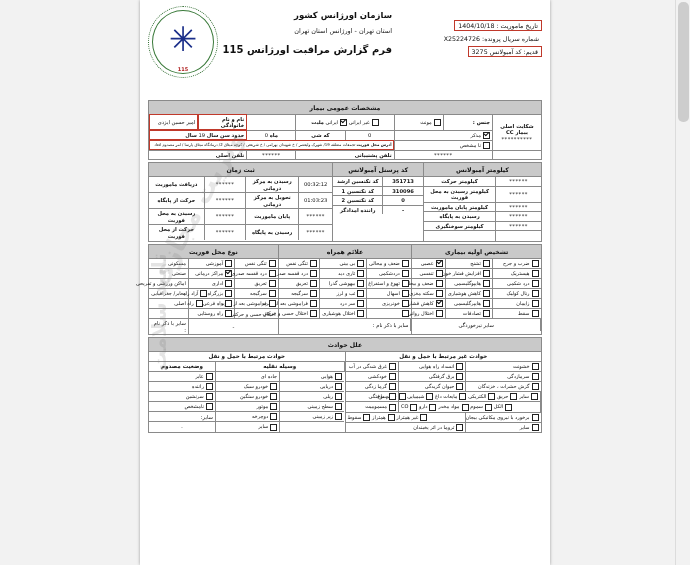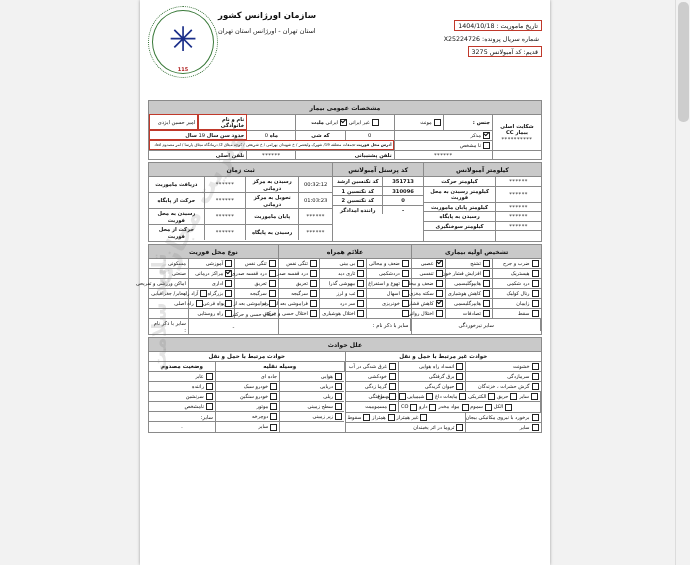--- a/index.html
+++ b/index.html
@@ -25,21 +25,21 @@
   
   .hdr{display:flex;align-items:flex-start;justify-content:space-between;height:92px;}
   .hdr-logo{width:70px;height:72px;position:relative;flex:0 0 70px;}
   .logo-ring{
     position:absolute;inset:0;border-radius:50%;
     border:1px dotted #2f6b2f;
   }
   .logo-ring2{position:absolute;inset:4px;border-radius:50%;border:1px solid #3a7a3a;}
   .star{position:absolute;left:50%;top:46%;transform:translate(-50%,-50%);font-size:34px;color:#1b2f8a;line-height:1;}
   .logo-num{position:absolute;left:50%;bottom:6px;transform:translateX(-50%);font-size:5px;color:#b02020;font-weight:bold;}
-  .hdr-center{flex:1 1 auto;text-align:left;padding-top:4px;}
+  .hdr-center{flex:1 1 auto;text-align:right;padding-top:4px;}
   .org{font-size:8.5px;font-weight:bold;color:#111;letter-spacing:.3px;}
   .prov{font-size:6.5px;color:#222;margin-top:7px;}
   .formtitle{font-size:10px;font-weight:bold;color:#111;margin-top:9px;}
   .hdr-right{flex:0 0 150px;text-align:right;padding-top:14px;font-size:6.3px;color:#111;}
   .hdr-right .row{margin-bottom:4px;display:inline-block;}
   .boxed{border:1.4px solid #c0392b;padding:1px 3px;display:inline-block;}
   .serialrow{margin-bottom:4px;padding:0 3px;}
 
   
   table{border-collapse:collapse;width:100%;table-layout:fixed;}
@@ -106,20 +106,21 @@
       </div>
       <div class="row boxed">
         <span>قدیم: کد آمبولانس</span>
         <span>3275</span>
       </div>
     </div>
 
     <div class="hdr-center">
       <div class="org">سازمان اورژانس کشور</div>
       <div class="prov">استان تهران - اورژانس استان تهران</div>
+      <div class="formtitle">فرم گزارش مراقبت اورژانس 115</div>
     </div>
 
     <div class="hdr-logo">
       <div class="logo-ring"></div>
       <div class="logo-ring2"></div>
       <div class="star">✳</div>
       <div class="logo-num">115</div>
     </div>
   </div>
 

